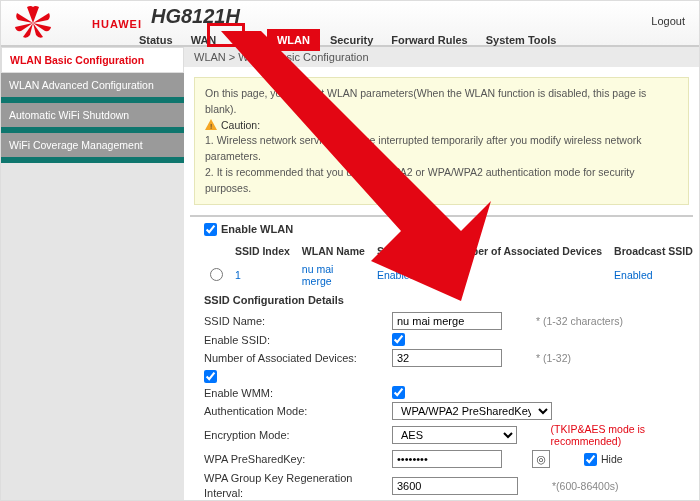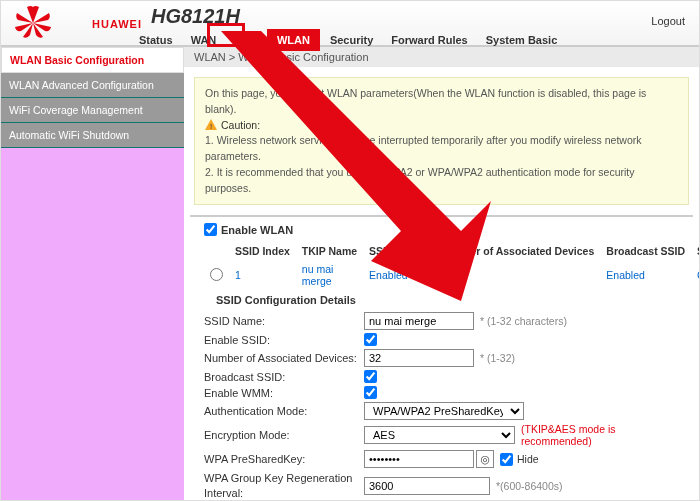--- a/index.html
+++ b/index.html
@@ -8,36 +8,36 @@
   .header { height: 46px; border-bottom: 2px solid #ccc; display: flex; align-items: center; padding: 0 12px; background: linear-gradient(#fff, #f4f4f4); position: relative; }
   .logo { display: flex; align-items: center; gap: 6px; }
   .logo-icon { width: 40px; height: 36px; }
   .logo-text { color: #e30613; font-weight: bold; font-size: 11px; letter-spacing: 1px; margin-top: 2px; padding-left: 33px;}
   .model { font-size: 20px; font-weight: bold; font-style: italic; color: #333; margin-left: 20px; position: absolute; left: 130px; top: 4px; text-align: center;}
   .logout { position: absolute; right: 14px; top: 14px; font-size: 11px; color: #333; }
   .topnav { position: absolute; left: 130px; top: 28px; display: flex; gap: 2px; font-size: 11px; font-weight: bold; align-items: center; }
   .topnav .tab { padding: 3px 8px; color: #333; cursor: pointer; }
   .topnav .tab.active { background: #e30613; color: #fff; border: 2px solid #e30613; }
   .body { display: flex; height: calc(100% - 46px); }
-  .sidebar { width: 183px; background: #f0abfc; }
-  .sidebar .item { padding: 6px 8px; font-size: 10.5px; color: #fff; background: #9a9a9a; border-bottom: 1px solid #0f766e; cursor: pointer; }
+  .sidebar { width: 183px; background: #e5e5e5; }
+  .sidebar .item { padding: 6px 8px; font-size: 10.5px; color: #fff; background: #9a9a9a; border-bottom: 6px solid #0f766e; cursor: pointer; }
   .sidebar .item.active { color: #e30613; background: #fff; border: 1px solid #ddd; font-weight: bold;}
   .main { flex: 1; overflow: auto; background: #fff; }
   .breadcrumb { background: #eaeaea; padding: 4px 10px; font-size: 11px; color: #555; }
   .notice { margin: 10px; padding: 8px 10px; background: #fcfce0; border: 1px solid #e6e6b8; font-size: 10.5px; color: #555; line-height: 1.5; }
   .notice .caution { color: #333; display: flex; align-items: center; gap: 4px;}
   .warn-icon { width: 12px; height: 12px; }
   .content { padding: 6px 14px 14px 14px; border-top: 2px solid #ccc; margin: 0 6px;}
-  .enable-row { display: flex; align-items: center; gap: 4px; margin-bottom: 6px; font-weight: bold; color: #333; font-size: 11px;}
+  .enable-row { display: flex; gap: 4px; margin-bottom: 6px; font-weight: bold; color: #333; font-size: 11px;}
   table.grid { width: 100%; border-collapse: collapse; font-size: 10.5px; }
   table.grid th { text-align: right; padding: 3px 6px; font-weight: bold; color: #333; white-space: nowrap;}
   table.grid td { padding: 3px 6px; color: #0066cc; }
   table.grid tr.datarow td { color: #0066cc; }
-  .section-title { font-weight: bold; margin: 4px 0 6px 12px; font-size: 11px;}
-  .form-row { display: flex; align-items: center; margin: 3px 0; font-size: 11px; }
+  .section-title { font-weight: bold; margin: 4px 0 6px 0; font-size: 11px;}
+  .form-row { display: flex; align-items: center; margin: 3px 0; font-size: 11px; gap: 28px; }
   .form-row .label { width: 160px; flex-shrink: 0; }
   .form-row input[type=text], .form-row input[type=password], .form-row select { font-size: 11px; padding: 1px 4px; height: 18px; border: 1px solid #888; background: #fff;}
   .hint { color: #888; font-size: 10.5px; margin-left: 6px;}
   .hint.red { color: #e30613; }
   .hide-row { display: flex; align-items: flex-start; gap: 4px; margin-left: 6px; font-size: 10.5px;}
   .arrow { position: absolute; pointer-events: none; z-index: 50;}
   .wlan-highlight { position: absolute; border: 3px solid #e30613; z-index: 40; }
 </style>
 </head>
 <body>
@@ -61,30 +61,30 @@
     </div>
     <div class="model">HG8121H</div>
     <div class="logout">Logout</div>
     <div class="topnav">
       <div class="tab">Status</div>
       <div class="tab">WAN</div>
       <div class="tab">LAN</div>
       <div class="tab active">WLAN</div>
       <div class="tab">Security</div>
       <div class="tab">Forward Rules</div>
-      <div class="tab">System Basic</div>
+      <div class="tab">System Tools</div>
     </div>
   </div>
 
   <div class="body">
     <div class="sidebar">
       <div class="item active">WLAN Basic Configuration</div>
       <div class="item">WLAN Advanced Configuration</div>
+      <div class="item">Automatic WiFi Shutdown</div>
       <div class="item">WiFi Coverage Management</div>
-      <div class="item">Automatic WiFi Shutdown</div>
     </div>
 
     <div class="main">
       <div class="breadcrumb">WLAN &gt; WLAN Basic Configuration</div>
       <div class="notice">
         <div>On this page, you can set WLAN parameters(When the WLAN function is disabled, this page is blank).</div>
         <div class="caution">
           <svg class="warn-icon" viewBox="0 0 12 12">
               <path fill="#f5a623" d="M6 0 L12 11 L0 11 Z"></path>
               <text x="6" y="9.5" text-anchor="middle" font-size="8" fill="#333">!</text>
@@ -99,21 +99,21 @@
         <div class="enable-row">
           <input type="checkbox" checked="" style="">
           <span>Enable WLAN</span>
         </div>
 
         <table class="grid">
           <tbody>
               <tr>
             <th></th>
             <th>SSID Index</th>
-            <th>TKIP Name</th>
+            <th>WLAN Name</th>
             <th>SSID Status</th>
             <th>Number of Associated Devices</th>
             <th>Broadcast SSID</th>
             <th>Security Configuration</th>
           </tr>
           <tr class="datarow">
             <td><input type="radio" style=""></td>
             <td>1</td>
             <td>nu mai merge</td>
             <td>Enabled</td>
@@ -137,21 +137,20 @@
           <input type="checkbox" checked="" style="">
           </div>
 
         <div class="form-row">
             <div class="label">Number of Associated Devices:</div>
           <input type="text" style="width: 110px;" value="32">
           <span class="hint">* (1-32)</span>
           </div>
 
         <div class="form-row">
-            <div class="label">Broadcast SSID:</div>
           <input type="checkbox" checked="" style="">
           </div>
 
         <div class="form-row">
             <div class="label">Enable WMM:</div>
           <input type="checkbox" checked="" style="">
           </div>
 
         <div class="form-row">
             <div class="label">Authentication Mode:</div>

